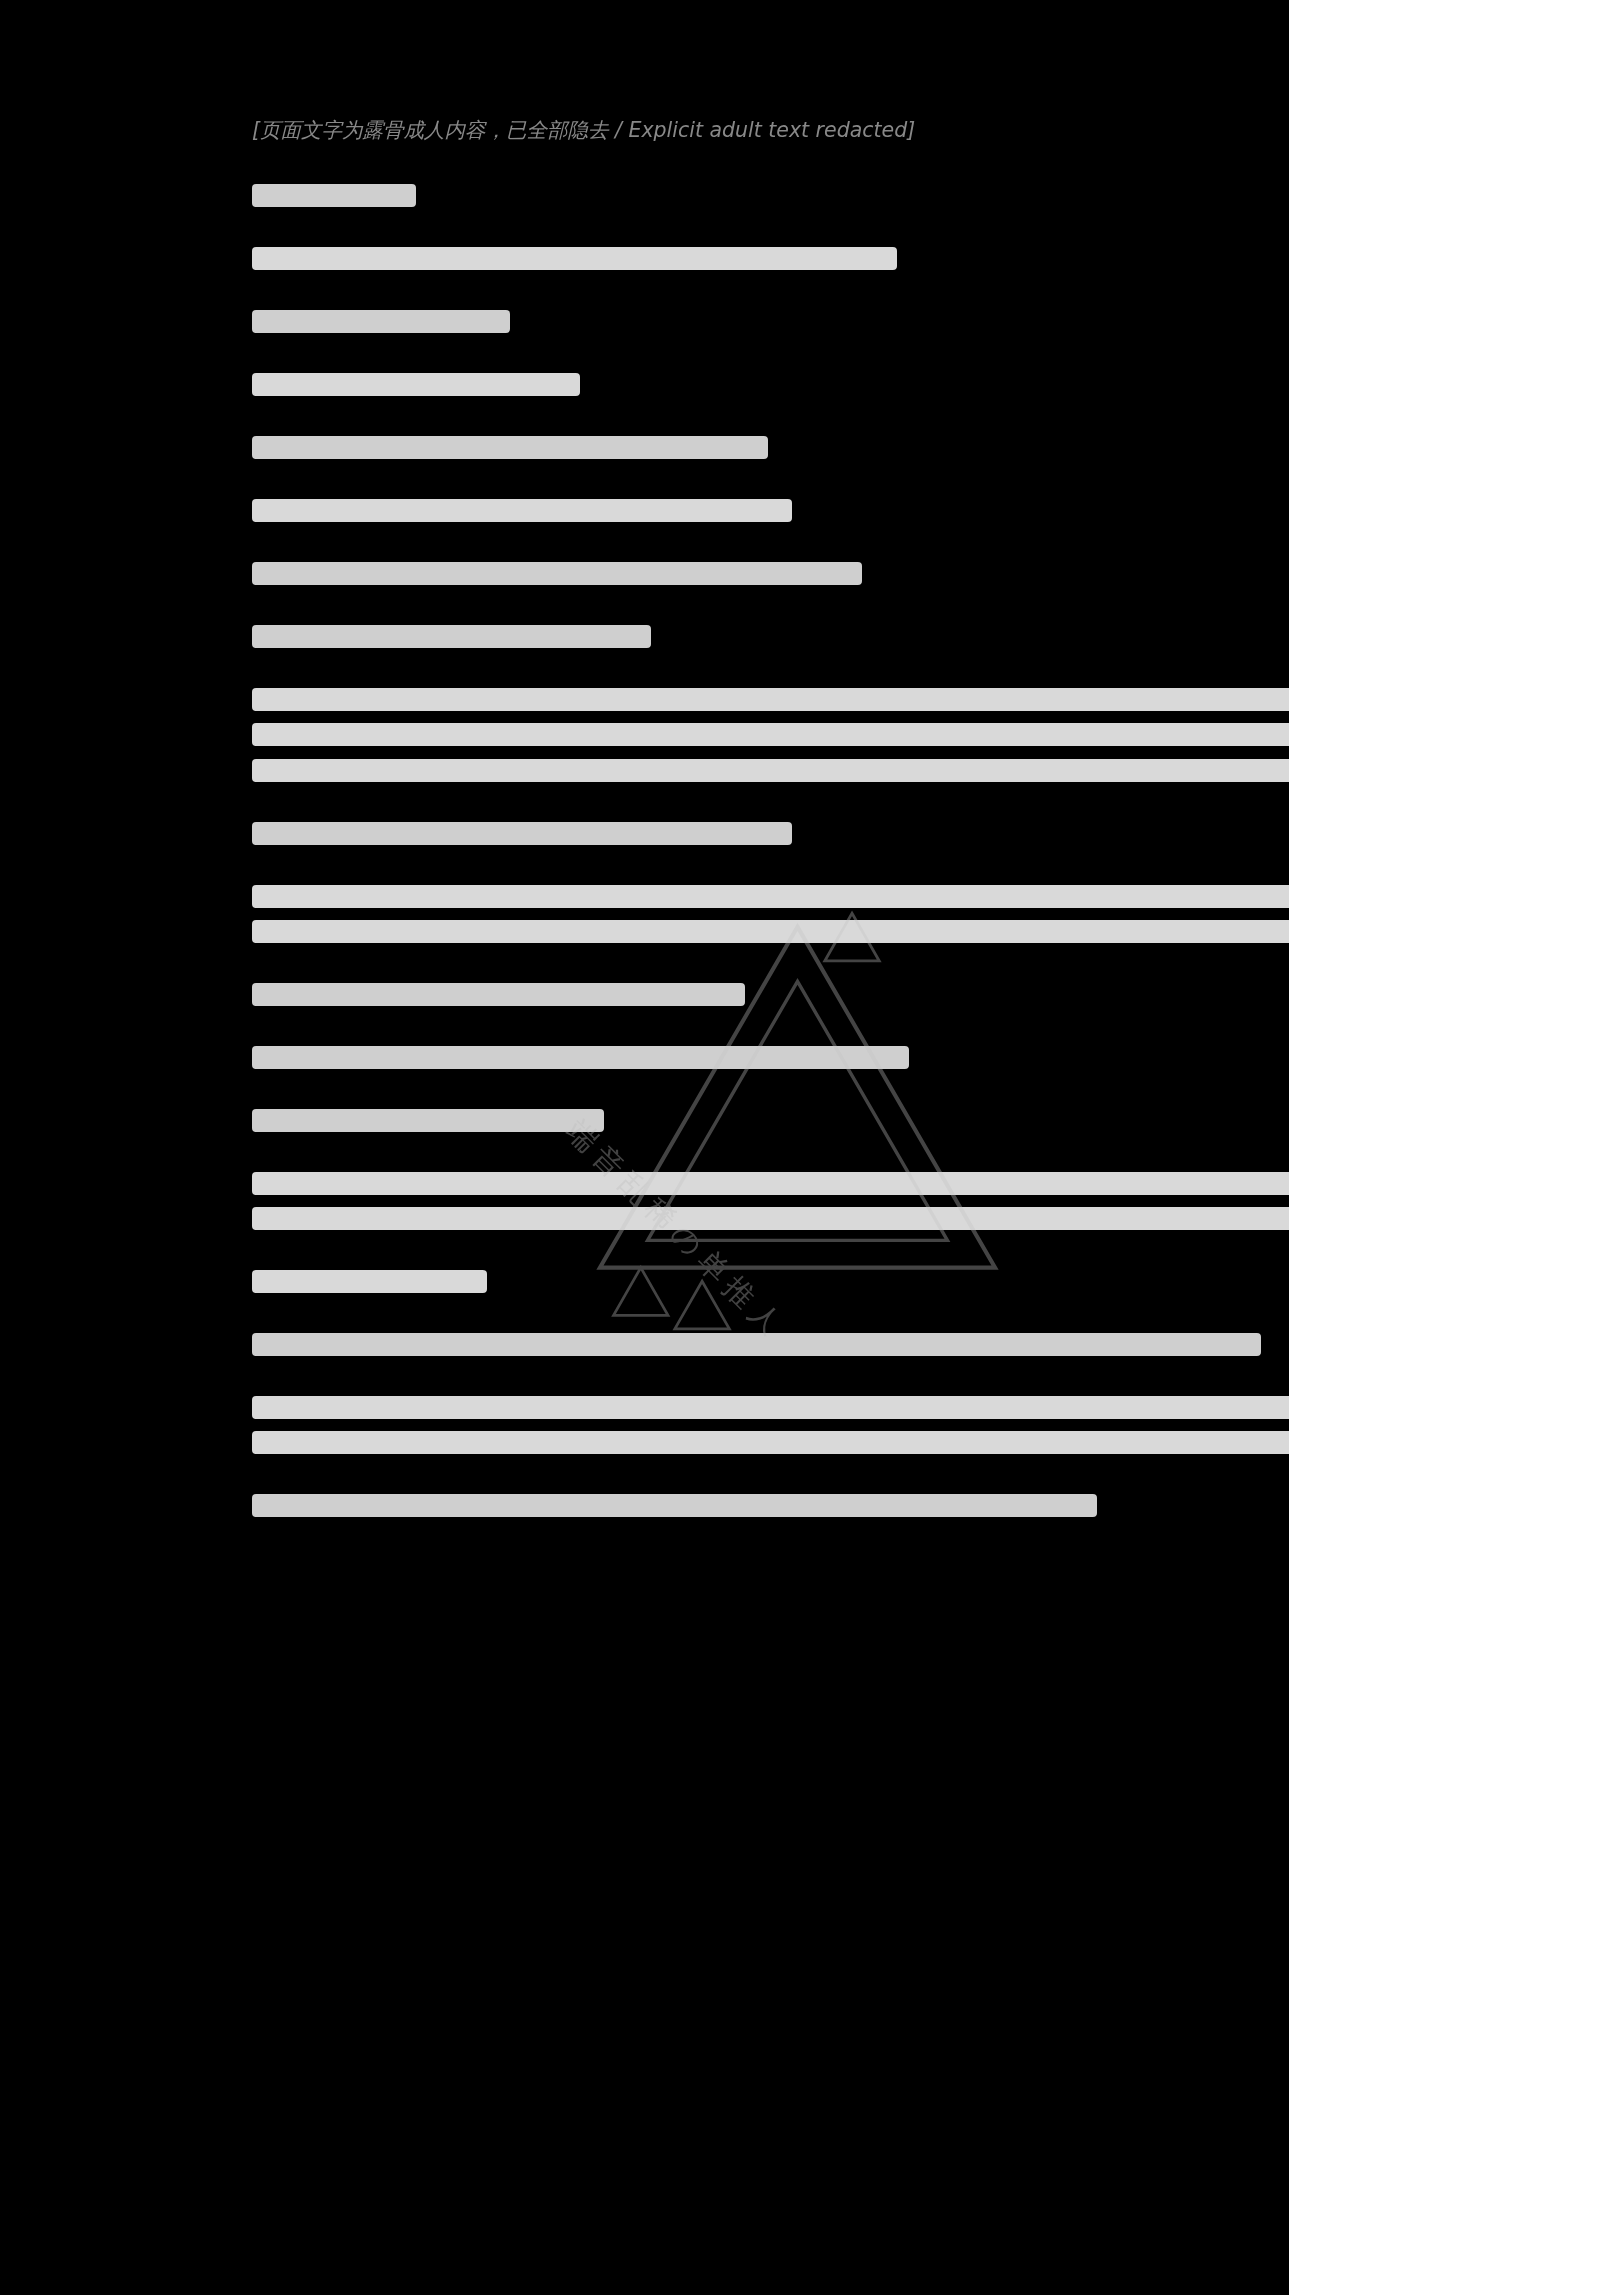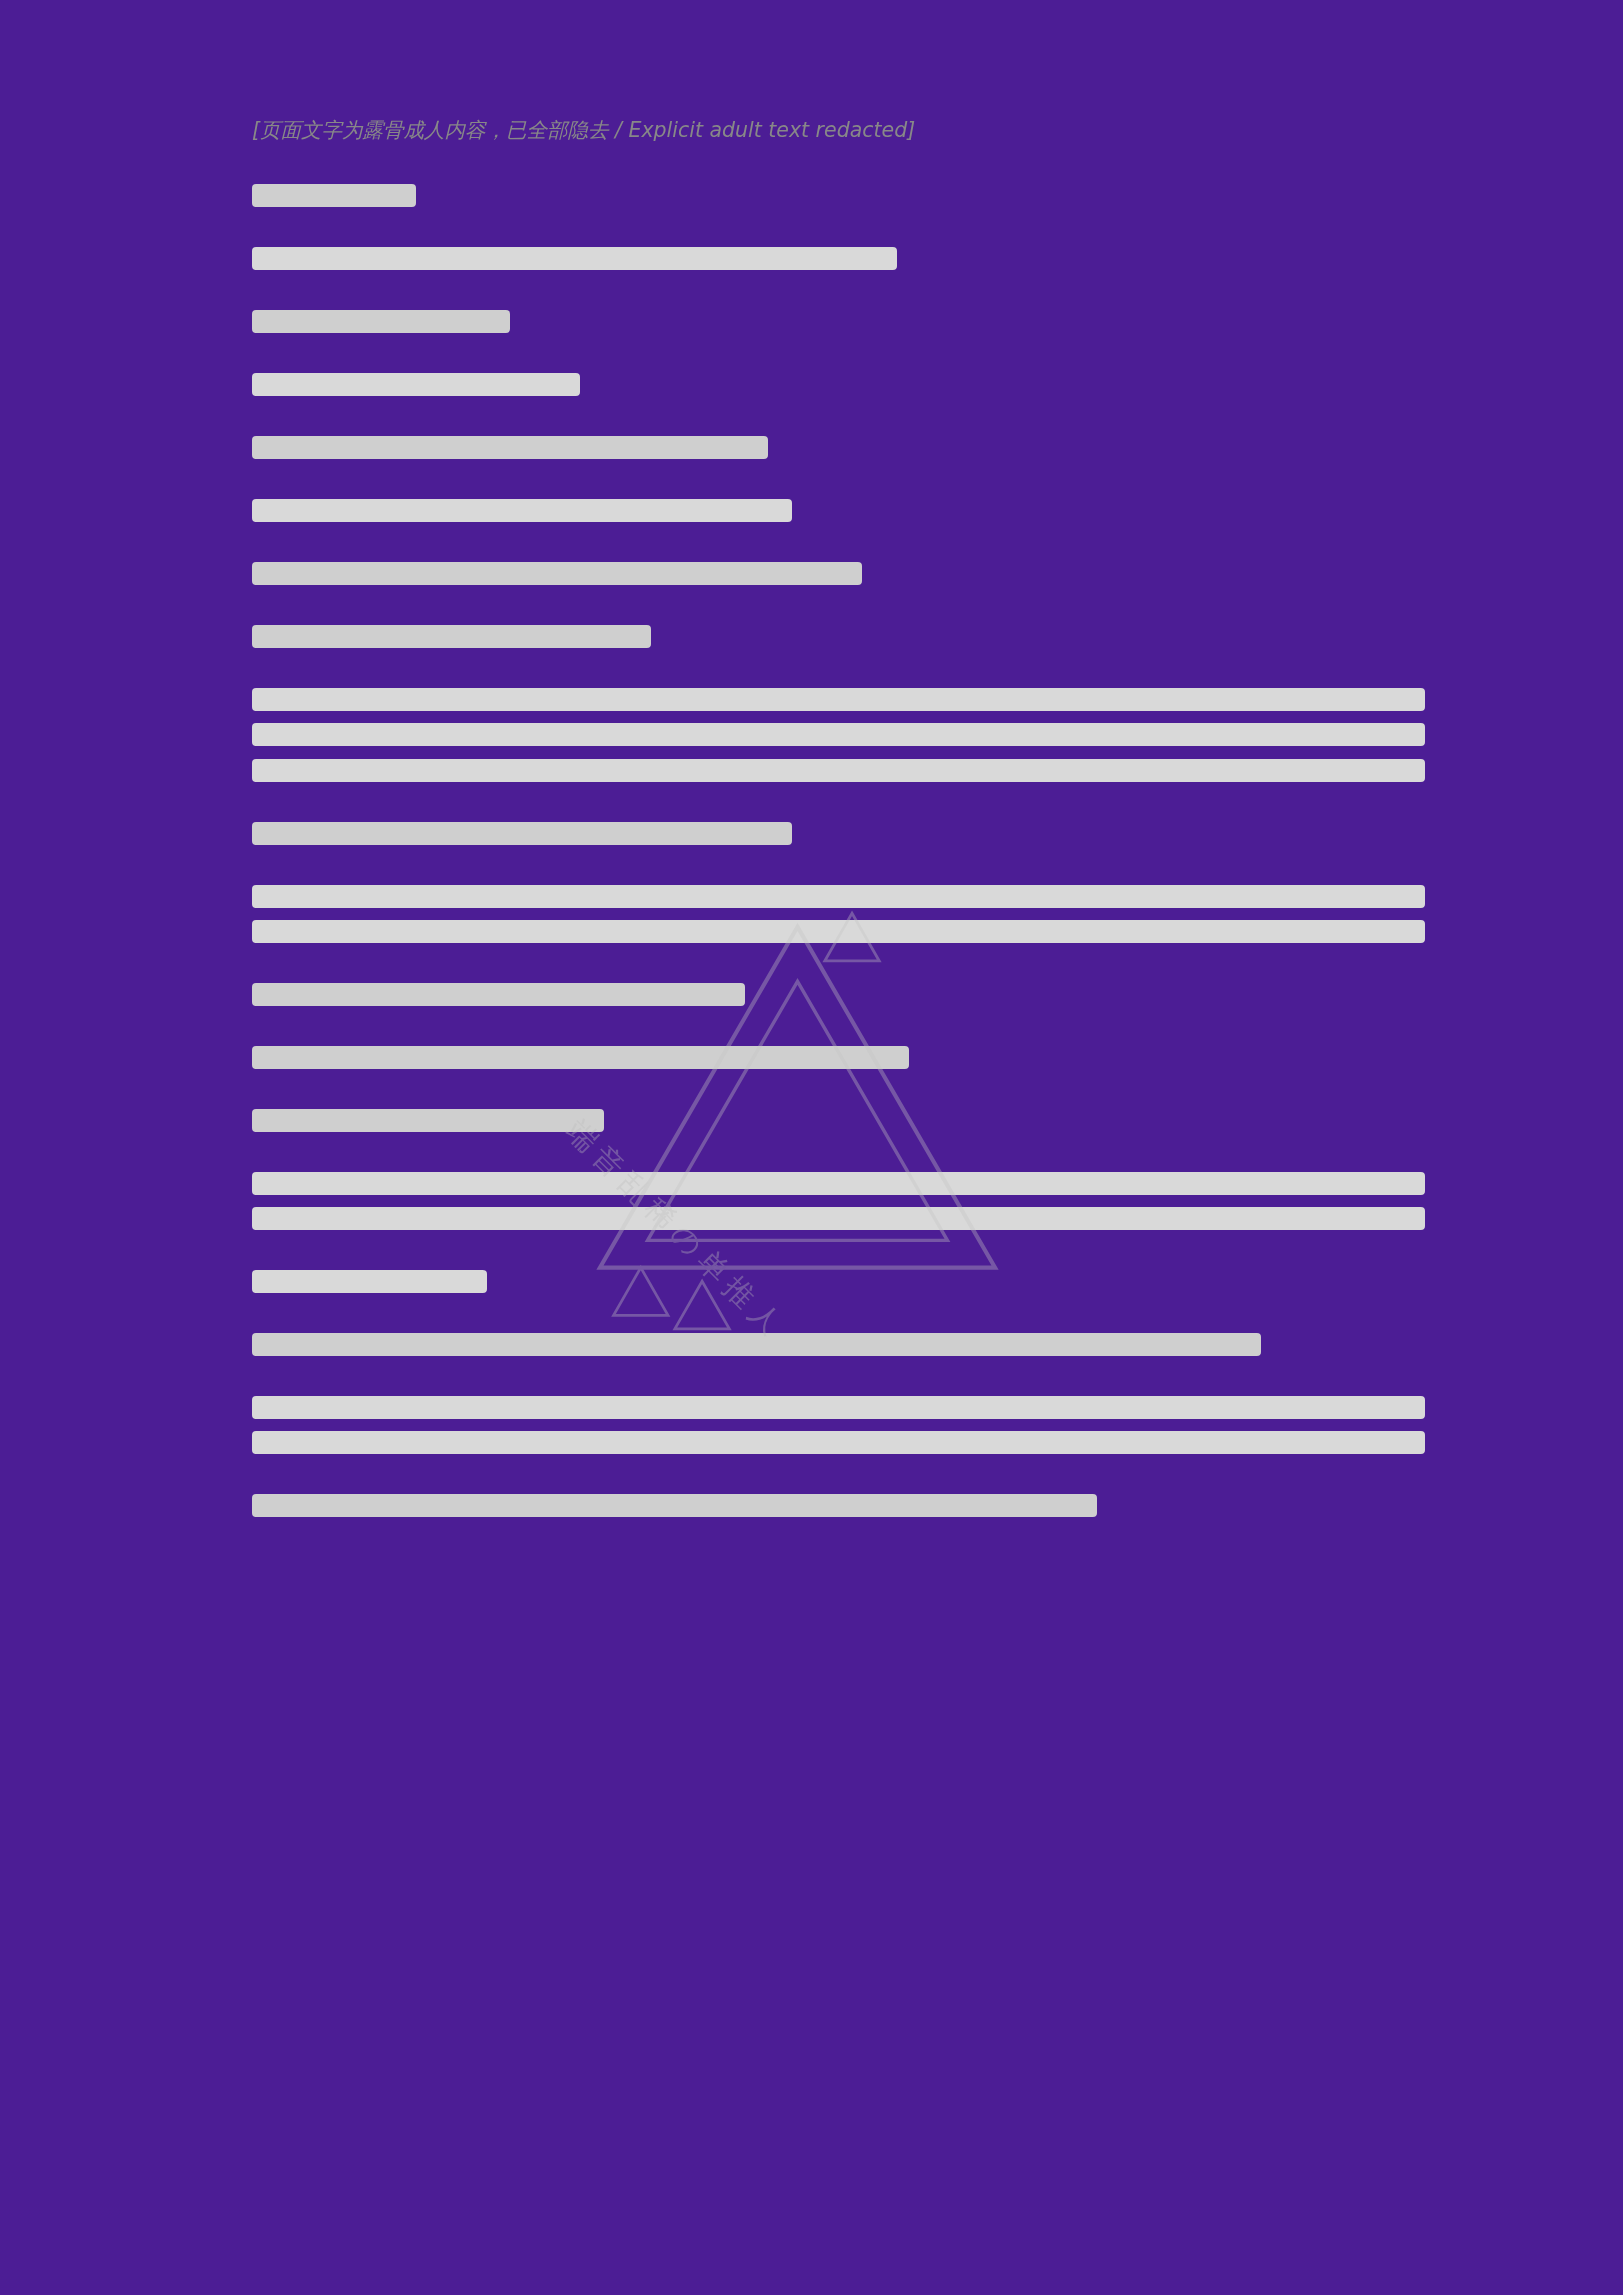--- a/index.html
+++ b/index.html
@@ -3,23 +3,23 @@
 <meta charset="utf-8">
 <style>
   html, body {
     margin: 0;
     padding: 0;
     background: #ffffff;
     font-family: "DejaVu Sans", sans-serif;
   }
   .page {
     position: relative;
-    width: 1623px;
+    width: 1289px;
     height: 2295px;
-    background: #4c1d95;
+    background: #000000;
     overflow: hidden;
   }
   .content {
     position: absolute;
     left: 252px;
     top: 184px;
     width: 1173px;
   }
   .para {
     margin-bottom: 40px;

